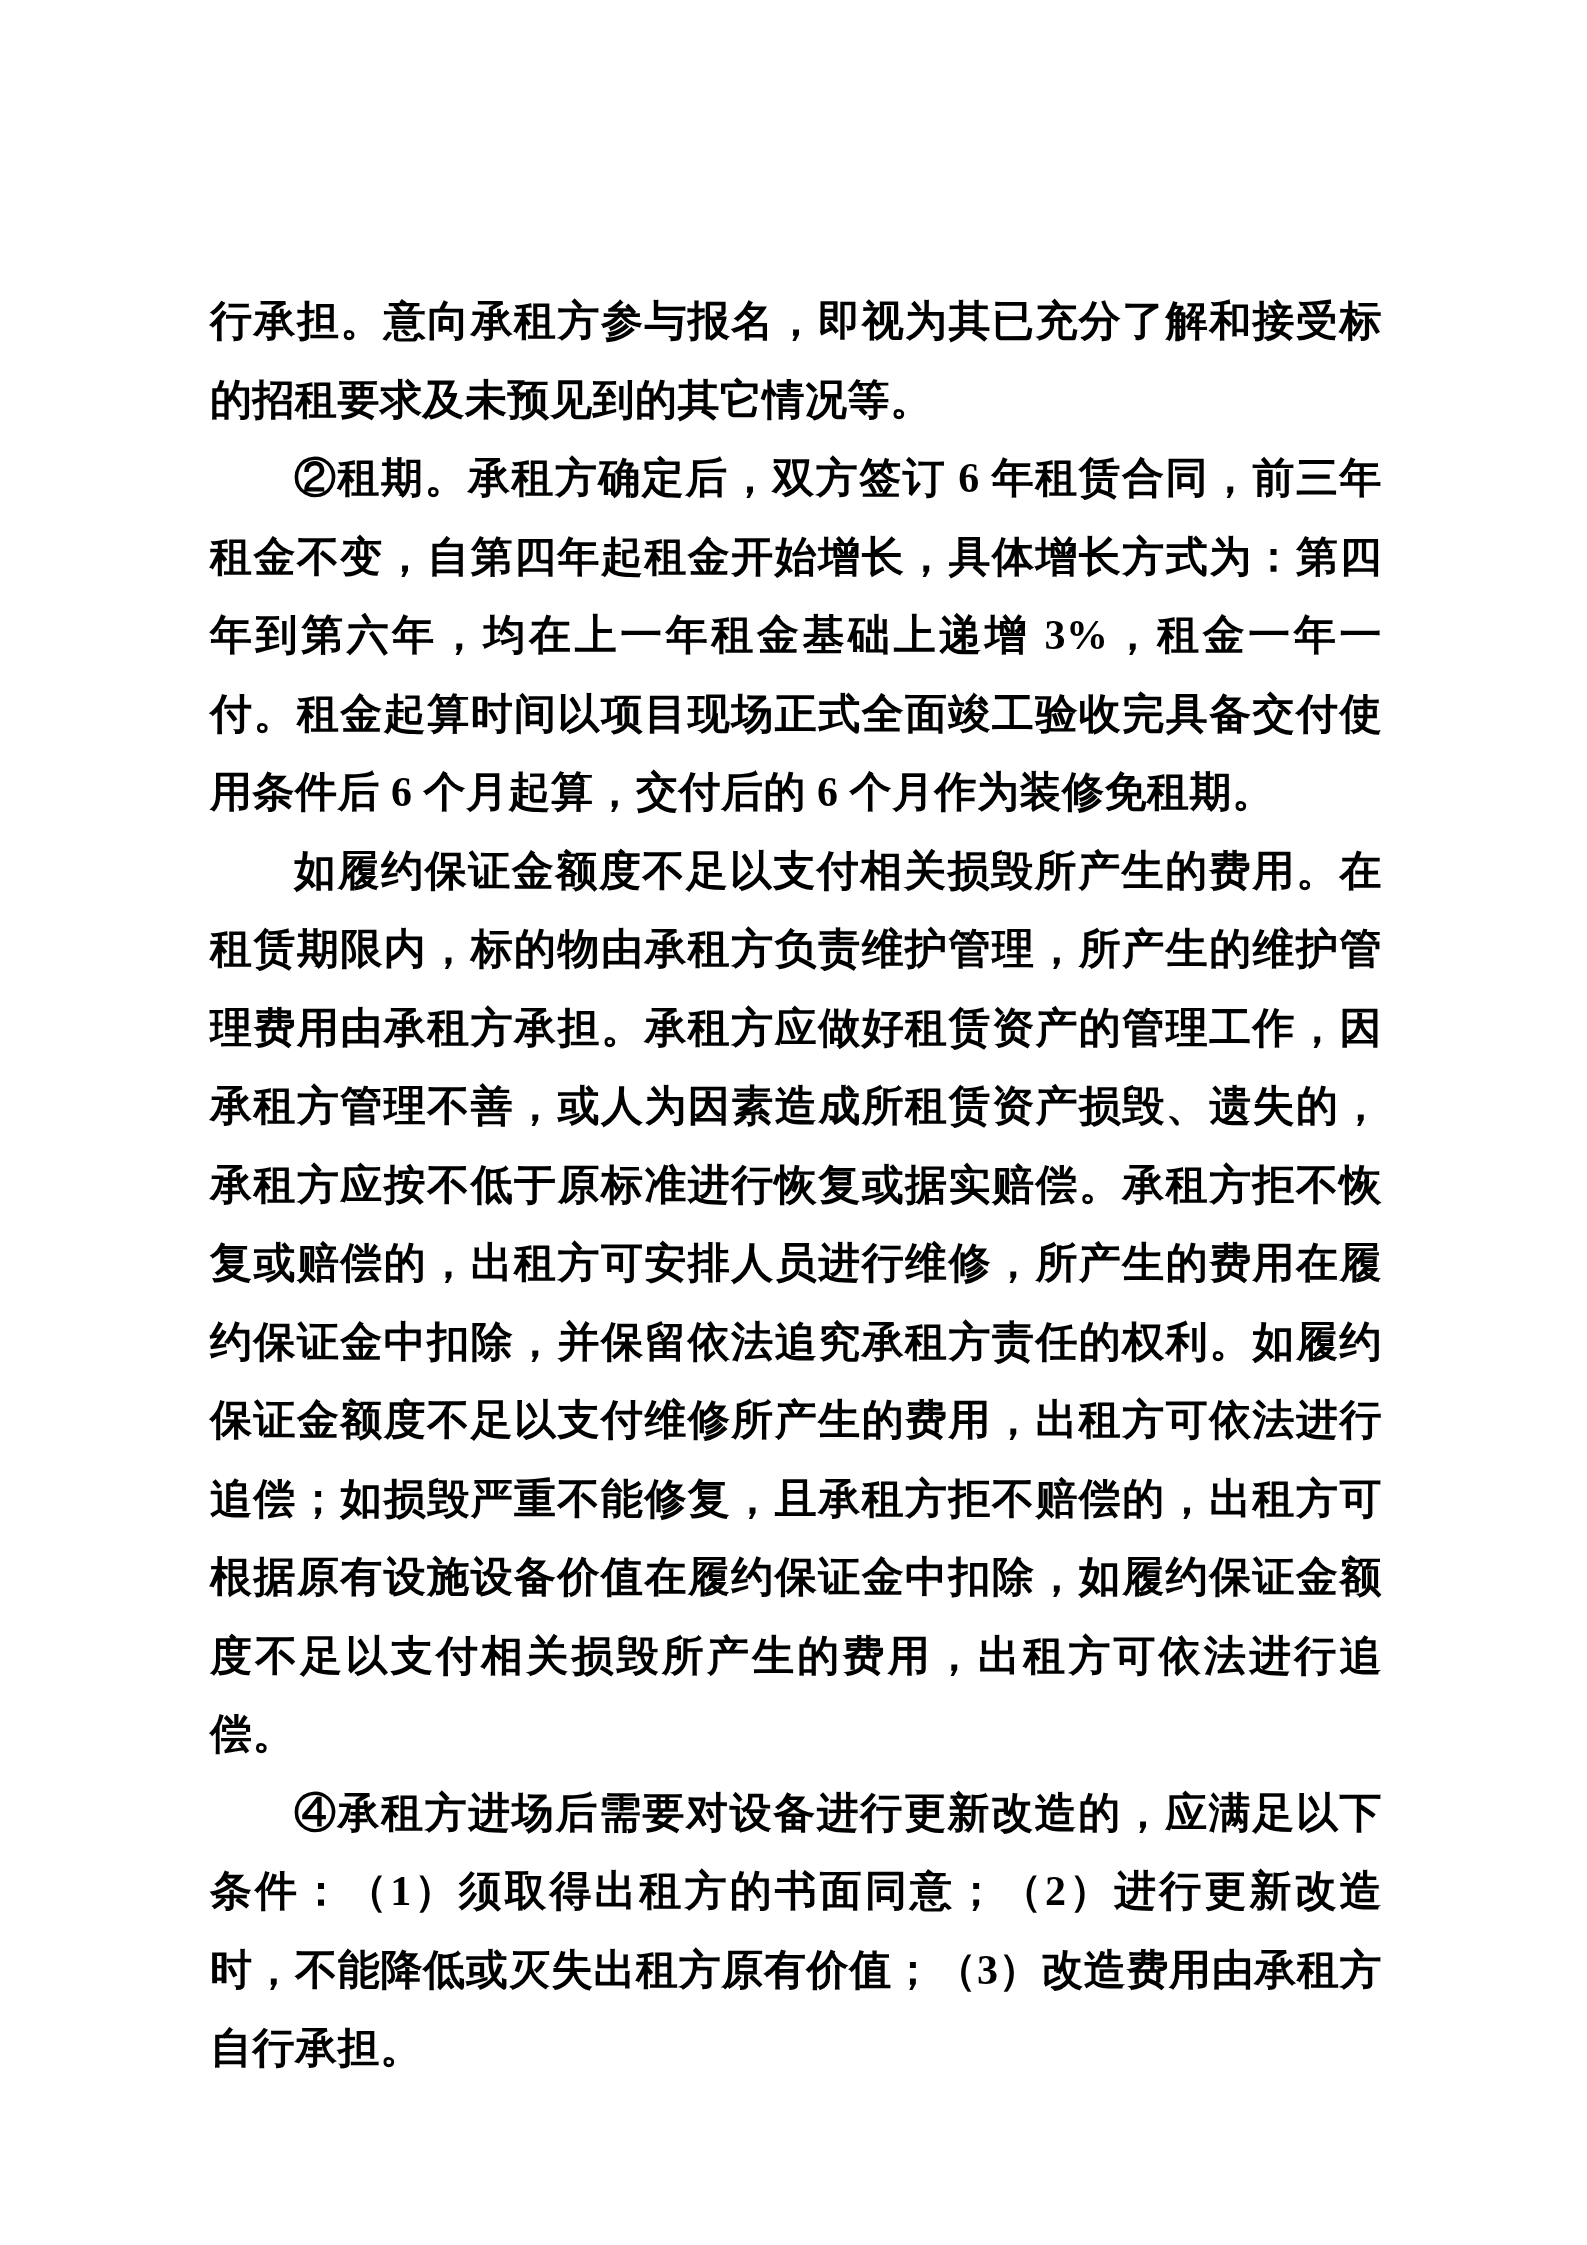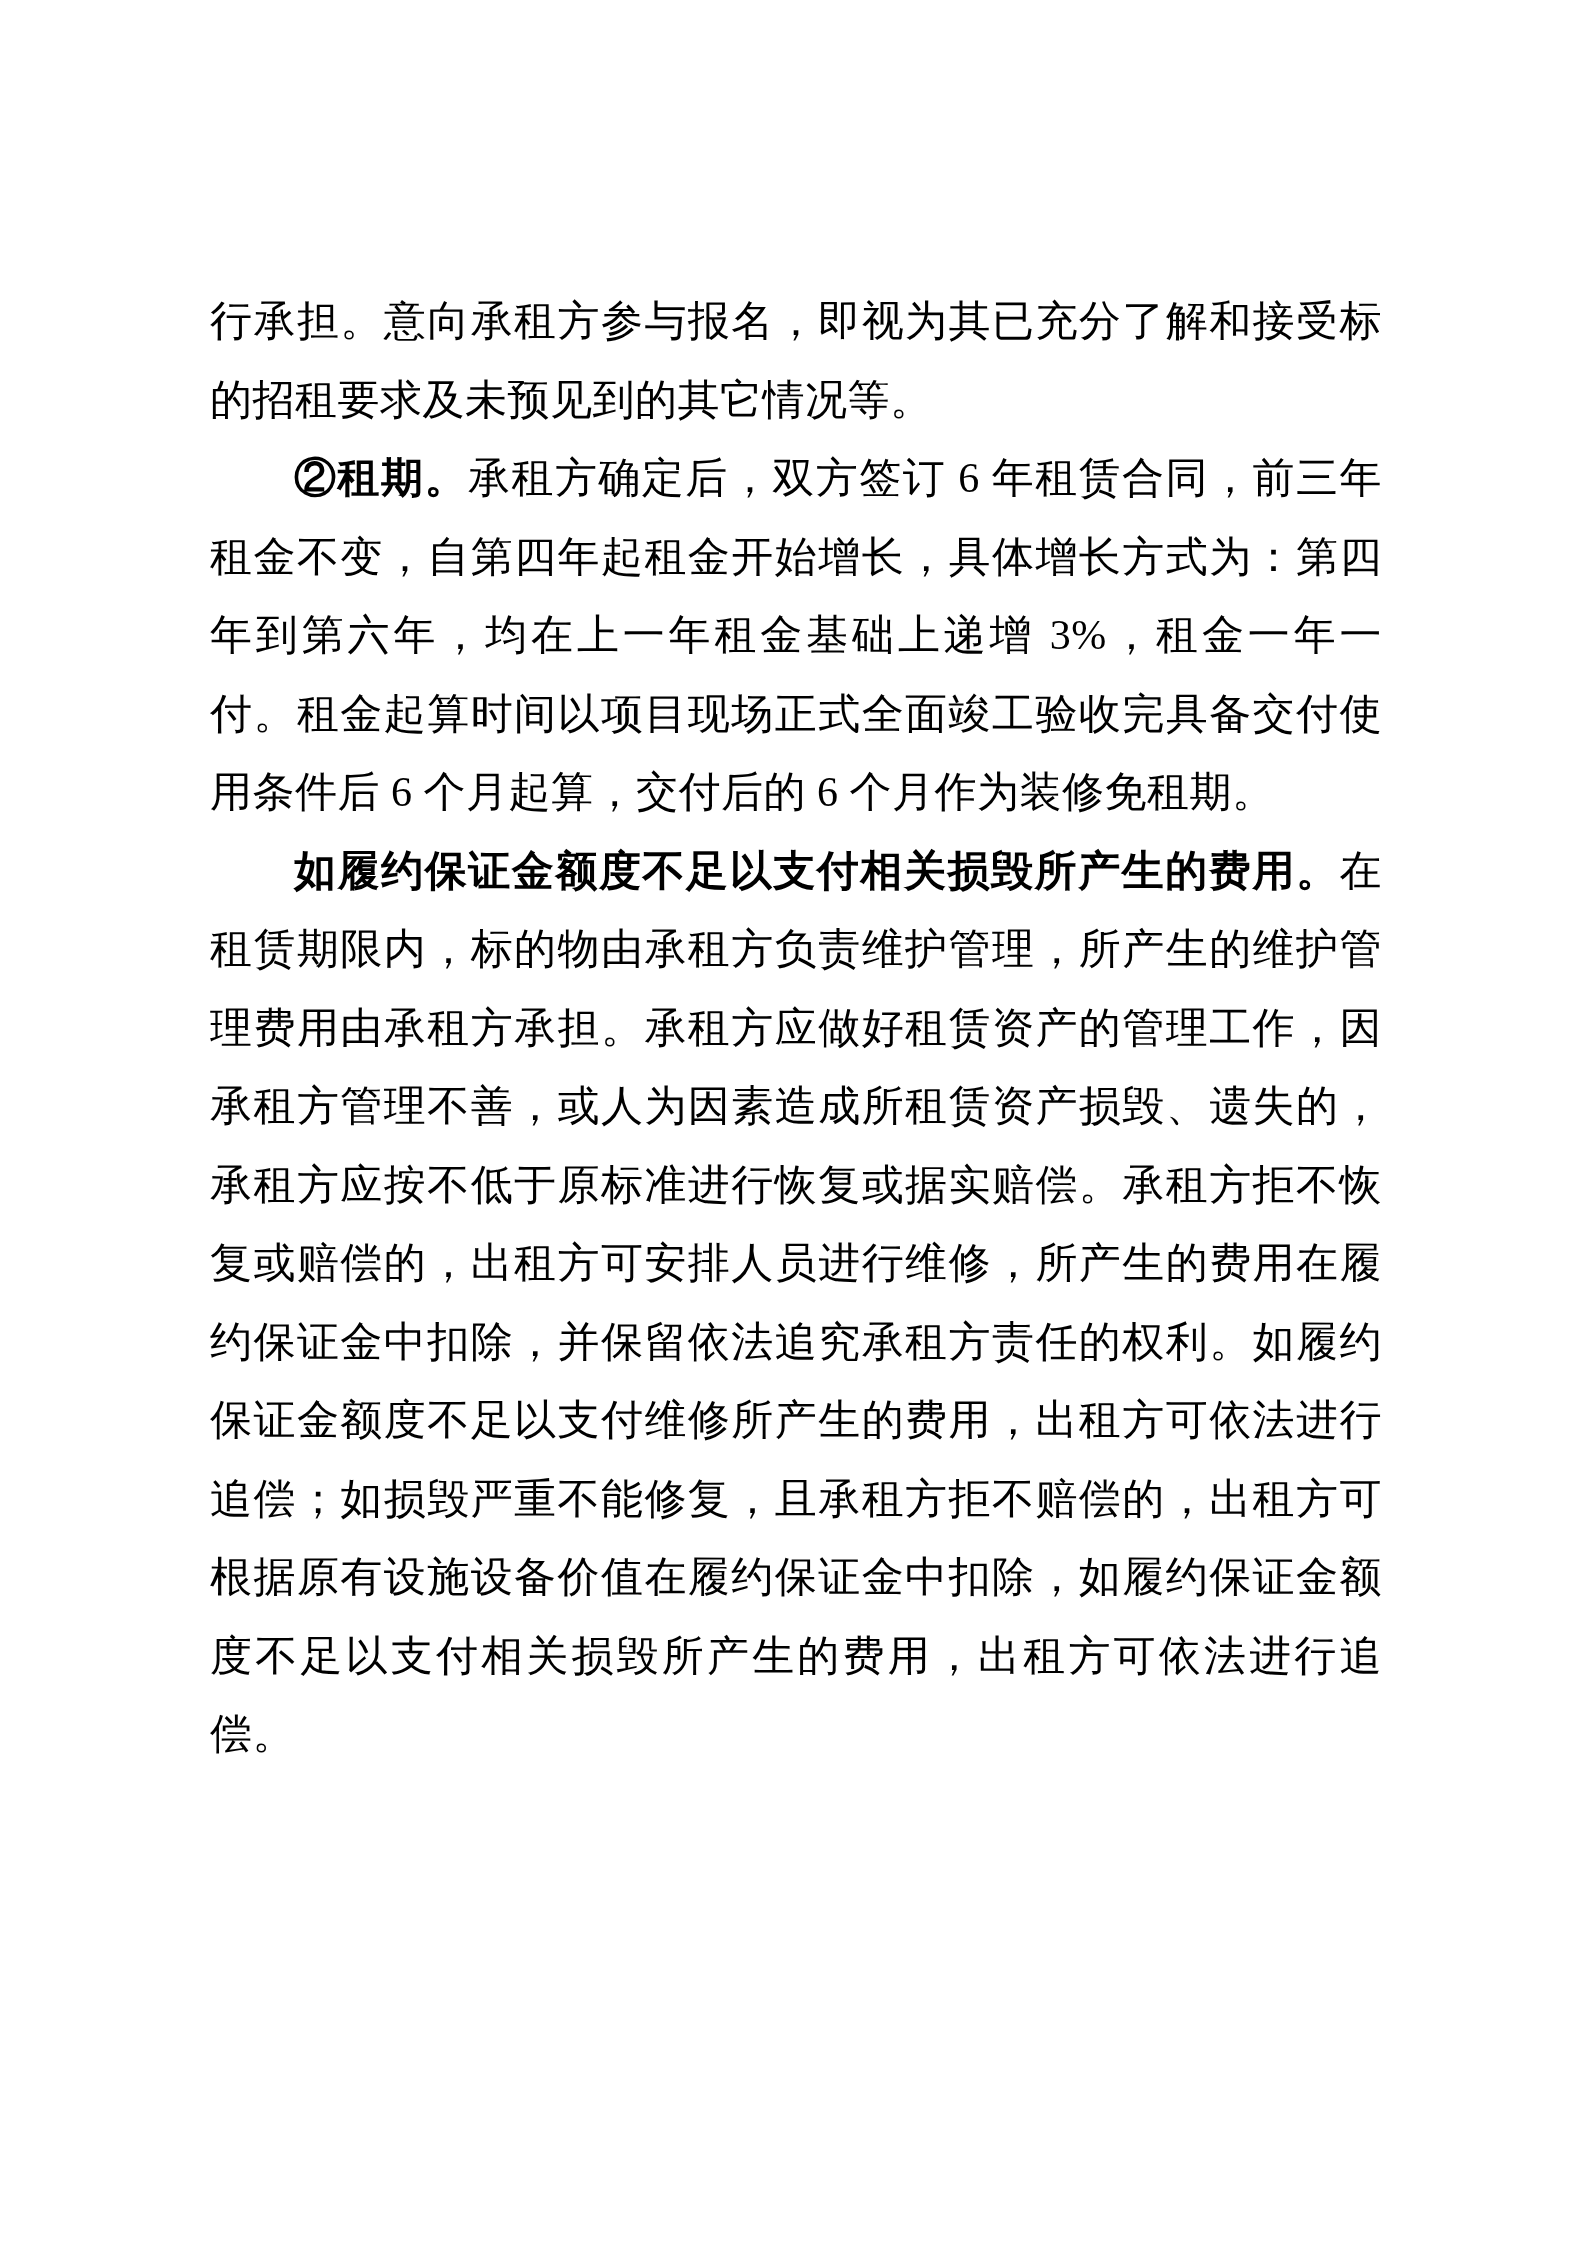--- a/index.html
+++ b/index.html
@@ -34,30 +34,31 @@
     padding: 0;
     font-size: 42px;
     line-height: 78.5px;
     text-align: justify;
     text-justify: inter-ideograph;
     letter-spacing: 0.5px;
   }
   .para.indent {
     text-indent: 2em;
   }
-  .seg { font-weight: 400; }
+  .seg { font-weight: 700; }
   .seg.bold { font-weight: 700; }
 </style>
 </head>
 <body>
 
 <div class="page">
   <div class="doc-body">
 
     <p class="para"><span class="seg">行承担。意向承租方参与报名，即视为其已充分了解和接受标的招租要求及未预见到的其它情况等。</span></p>
 
     <p class="para indent"><span class="seg bold">②租期。</span><span class="seg">承租方确定后，双方签订 6 年租赁合同，前三年租金不变，自第四年起租金开始增长，具体增长方式为：第四年到第六年，均在上一年租金基础上递增 3%，租金一年一付。租金起算时间以项目现场正式全面竣工验收完具备交付使用条件后 6 个月起算，交付后的 6 个月作为装修免租期。</span></p>
 
     <p class="para indent"><span class="seg bold">如履约保证金额度不足以支付相关损毁所产生的费用。</span><span class="seg">在租赁期限内，标的物由承租方负责维护管理，所产生的维护管理费用由承租方承担。承租方应做好租赁资产的管理工作，因承租方管理不善，或人为因素造成所租赁资产损毁、遗失的，承租方应按不低于原标准进行恢复或据实赔偿。承租方拒不恢复或赔偿的，出租方可安排人员进行维修，所产生的费用在履约保证金中扣除，并保留依法追究承租方责任的权利。如履约保证金额度不足以支付维修所产生的费用，出租方可依法进行追偿；如损毁严重不能修复，且承租方拒不赔偿的，出租方可根据原有设施设备价值在履约保证金中扣除，如履约保证金额度不足以支付相关损毁所产生的费用，出租方可依法进行追偿。</span></p>
 
+    <p class="para indent"><span class="seg bold">④承租方进场后需要对设备进行更新改造的，应满足以下条件：</span><span class="seg">（1）须取得出租方的书面同意；（2）进行更新改造时，不能降低或灭失出租方原有价值；（3）改造费用由承租方自行承担。</span></p>
 
   </div>
 </div>
 
 </body></html>

